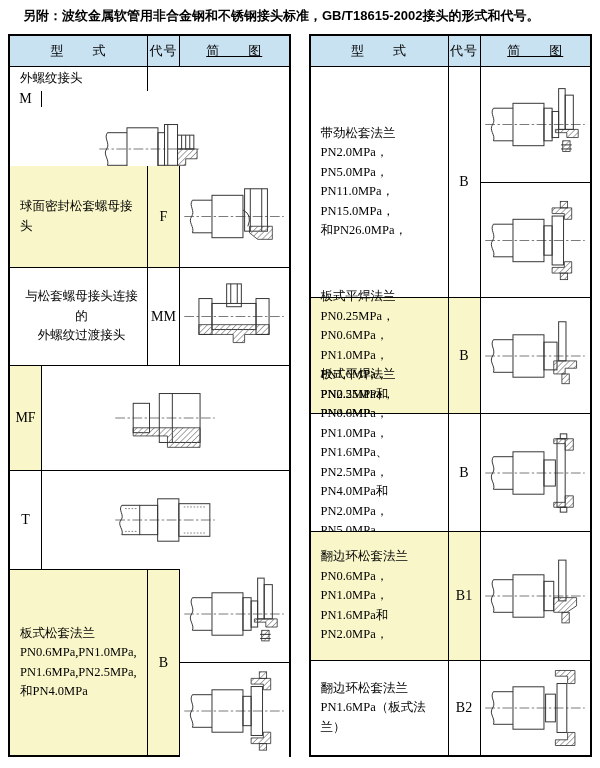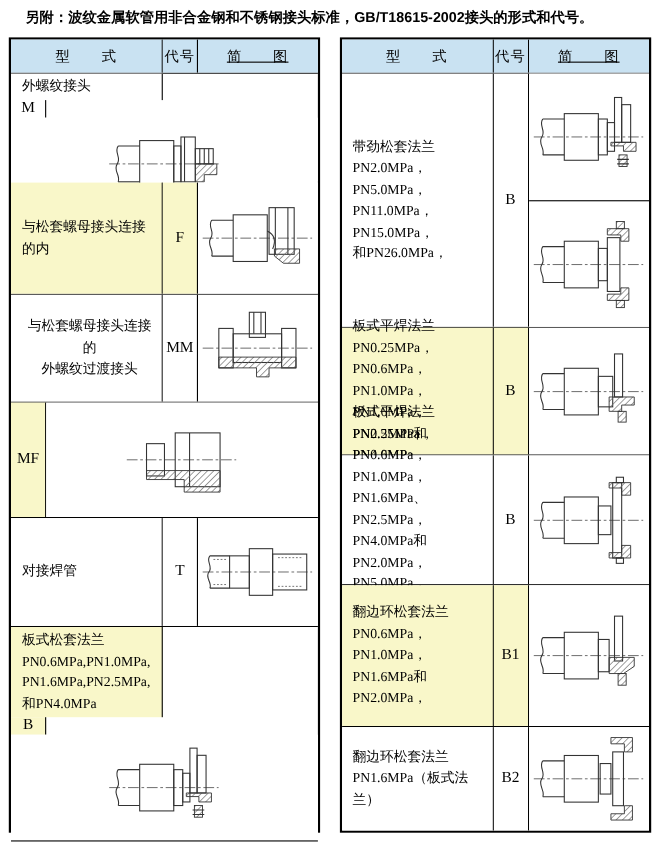--- a/index.html
+++ b/index.html
@@ -78,21 +78,21 @@
                 <rect x="100" y="33" width="20" height="17" stroke="#333" stroke-width="1.2" fill="none"></rect>
                 <line x1="105" y1="33" x2="105" y2="50" stroke="#333" stroke-width="1.2" fill="none"></line>
                 <line x1="110" y1="33" x2="110" y2="50" stroke="#333" stroke-width="1.2" fill="none"></line>
                 <line x1="115" y1="33" x2="115" y2="50" stroke="#333" stroke-width="1.2" fill="none"></line>
                 <path d="M100,50 H124 V62 H110 V70 H100 Z" fill="url(#h1)" stroke="#333" stroke-width="1"></path>
               </svg>
             </div>
           </div>
         </div>
         <div class="trow" style="height: 101px;">
-          <div class="cell type hl">与松套螺母接头连接的内</div>
+          <div class="cell type hl">球面密封松套螺母接头</div>
           <div class="cell code hl">F</div>
           <div class="cell diag">
             <div class="subdiag" style="height: 100%;">
               <svg class="diagram" width="106" height="87" viewBox="0 0 130 100" preserveAspectRatio="xMidYMid meet">
                 <defs>
                   <pattern id="h2" patternUnits="userSpaceOnUse" width="5" height="5" patternTransform="rotate(45)">
                     <line x1="0" y1="0" x2="0" y2="5" stroke="#666" stroke-width="1.4"></line>
                   </pattern>
                 </defs>
                 <line x1="4" y1="50" x2="126" y2="50" stroke="#333" stroke-width="0.8" stroke-dasharray="12 3 3 3"></line>
@@ -144,21 +144,20 @@
                 <line x1="4" y1="50" x2="126" y2="50" stroke="#333" stroke-width="0.8" stroke-dasharray="12 3 3 3"></line>
                 <rect x="26" y="32" width="20" height="36" stroke="#333" stroke-width="1.2" fill="none"></rect>
                 <rect x="58" y="20" width="50" height="60" stroke="#333" stroke-width="1.2" fill="none"></rect>
                 <line x1="74" y1="20" x2="74" y2="80" stroke="#333" stroke-width="1.2" fill="none"></line>
                 <path d="M26,62 H108 V86 H68 V72 H26 Z" fill="url(#h4)" stroke="#333" stroke-width="1"></path>
               </svg>
             </div>
           </div>
         </div>
         <div class="trow" style="height: 98px;">
-          <div class="cell type">对接焊管</div>
           <div class="cell code">T</div>
           <div class="cell diag">
             <div class="subdiag" style="height: 100%;">
               <svg class="diagram" width="106" height="84" viewBox="0 0 130 100" preserveAspectRatio="xMidYMid meet">
                 <defs>
                   <pattern id="h5" patternUnits="userSpaceOnUse" width="5" height="5" patternTransform="rotate(45)">
                     <line x1="0" y1="0" x2="0" y2="5" stroke="#666" stroke-width="1.4"></line>
                   </pattern>
                 </defs>
                 <line x1="4" y1="50" x2="126" y2="50" stroke="#333" stroke-width="0.8" stroke-dasharray="12 3 3 3"></line>
@@ -167,21 +166,21 @@
                 <rect x="56" y="24" width="26" height="52" stroke="#333" stroke-width="1.2" fill="none"></rect>
                 <rect x="82" y="30" width="38" height="40" stroke="#333" stroke-width="1.2" fill="none"></rect>
                 <line x1="16" y1="36" x2="32" y2="36" stroke="#555" stroke-width="0.9" stroke-dasharray="2 2" fill="none"></line>
                 <line x1="16" y1="64" x2="32" y2="64" stroke="#555" stroke-width="0.9" stroke-dasharray="2 2" fill="none"></line>
                 <line x1="88" y1="34" x2="116" y2="34" stroke="#555" stroke-width="0.9" stroke-dasharray="2 2" fill="none"></line>
                 <line x1="88" y1="66" x2="116" y2="66" stroke="#555" stroke-width="0.9" stroke-dasharray="2 2" fill="none"></line>
               </svg>
             </div>
           </div>
         </div>
-        <div class="trow" style="height: 194px; flex-direction: column;">
+        <div class="trow" style="height: 194px;">
           <div class="cell type hl">板式松套法兰
 PN0.6MPa,PN1.0MPa,
 PN1.6MPa,PN2.5MPa,
 和PN4.0MPa</div>
           <div class="cell code hl">B</div>
           <div class="cell diag">
             <div class="subdiag" style="height: 96px;">
               <svg class="diagram" width="106" height="84" viewBox="0 0 130 100" preserveAspectRatio="xMidYMid meet">
                 <defs>
                   <pattern id="h6" patternUnits="userSpaceOnUse" width="5" height="5" patternTransform="rotate(45)">

